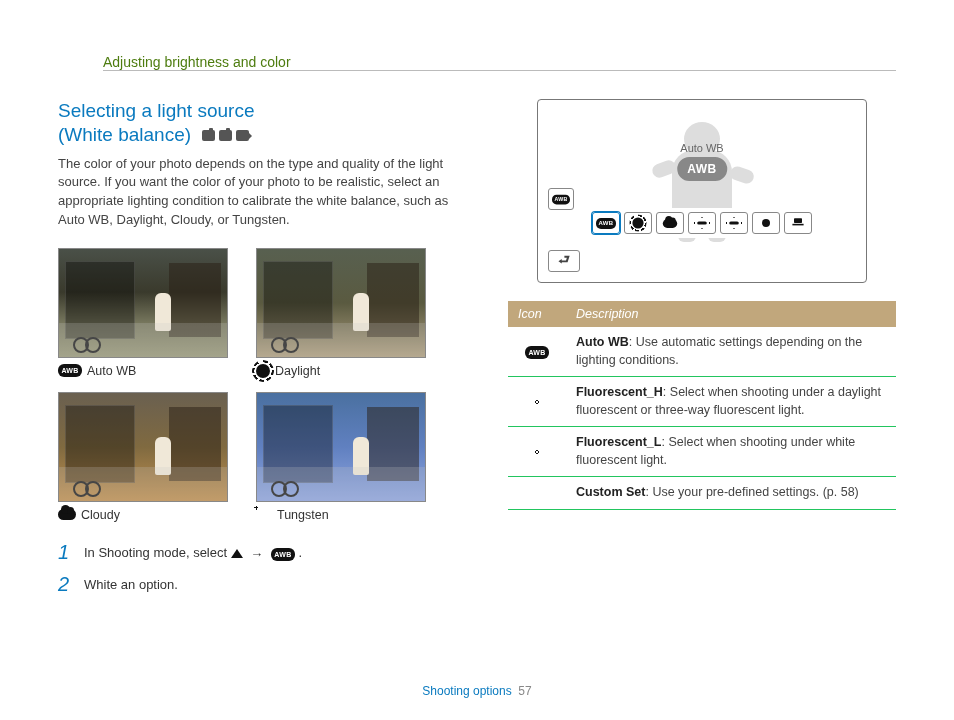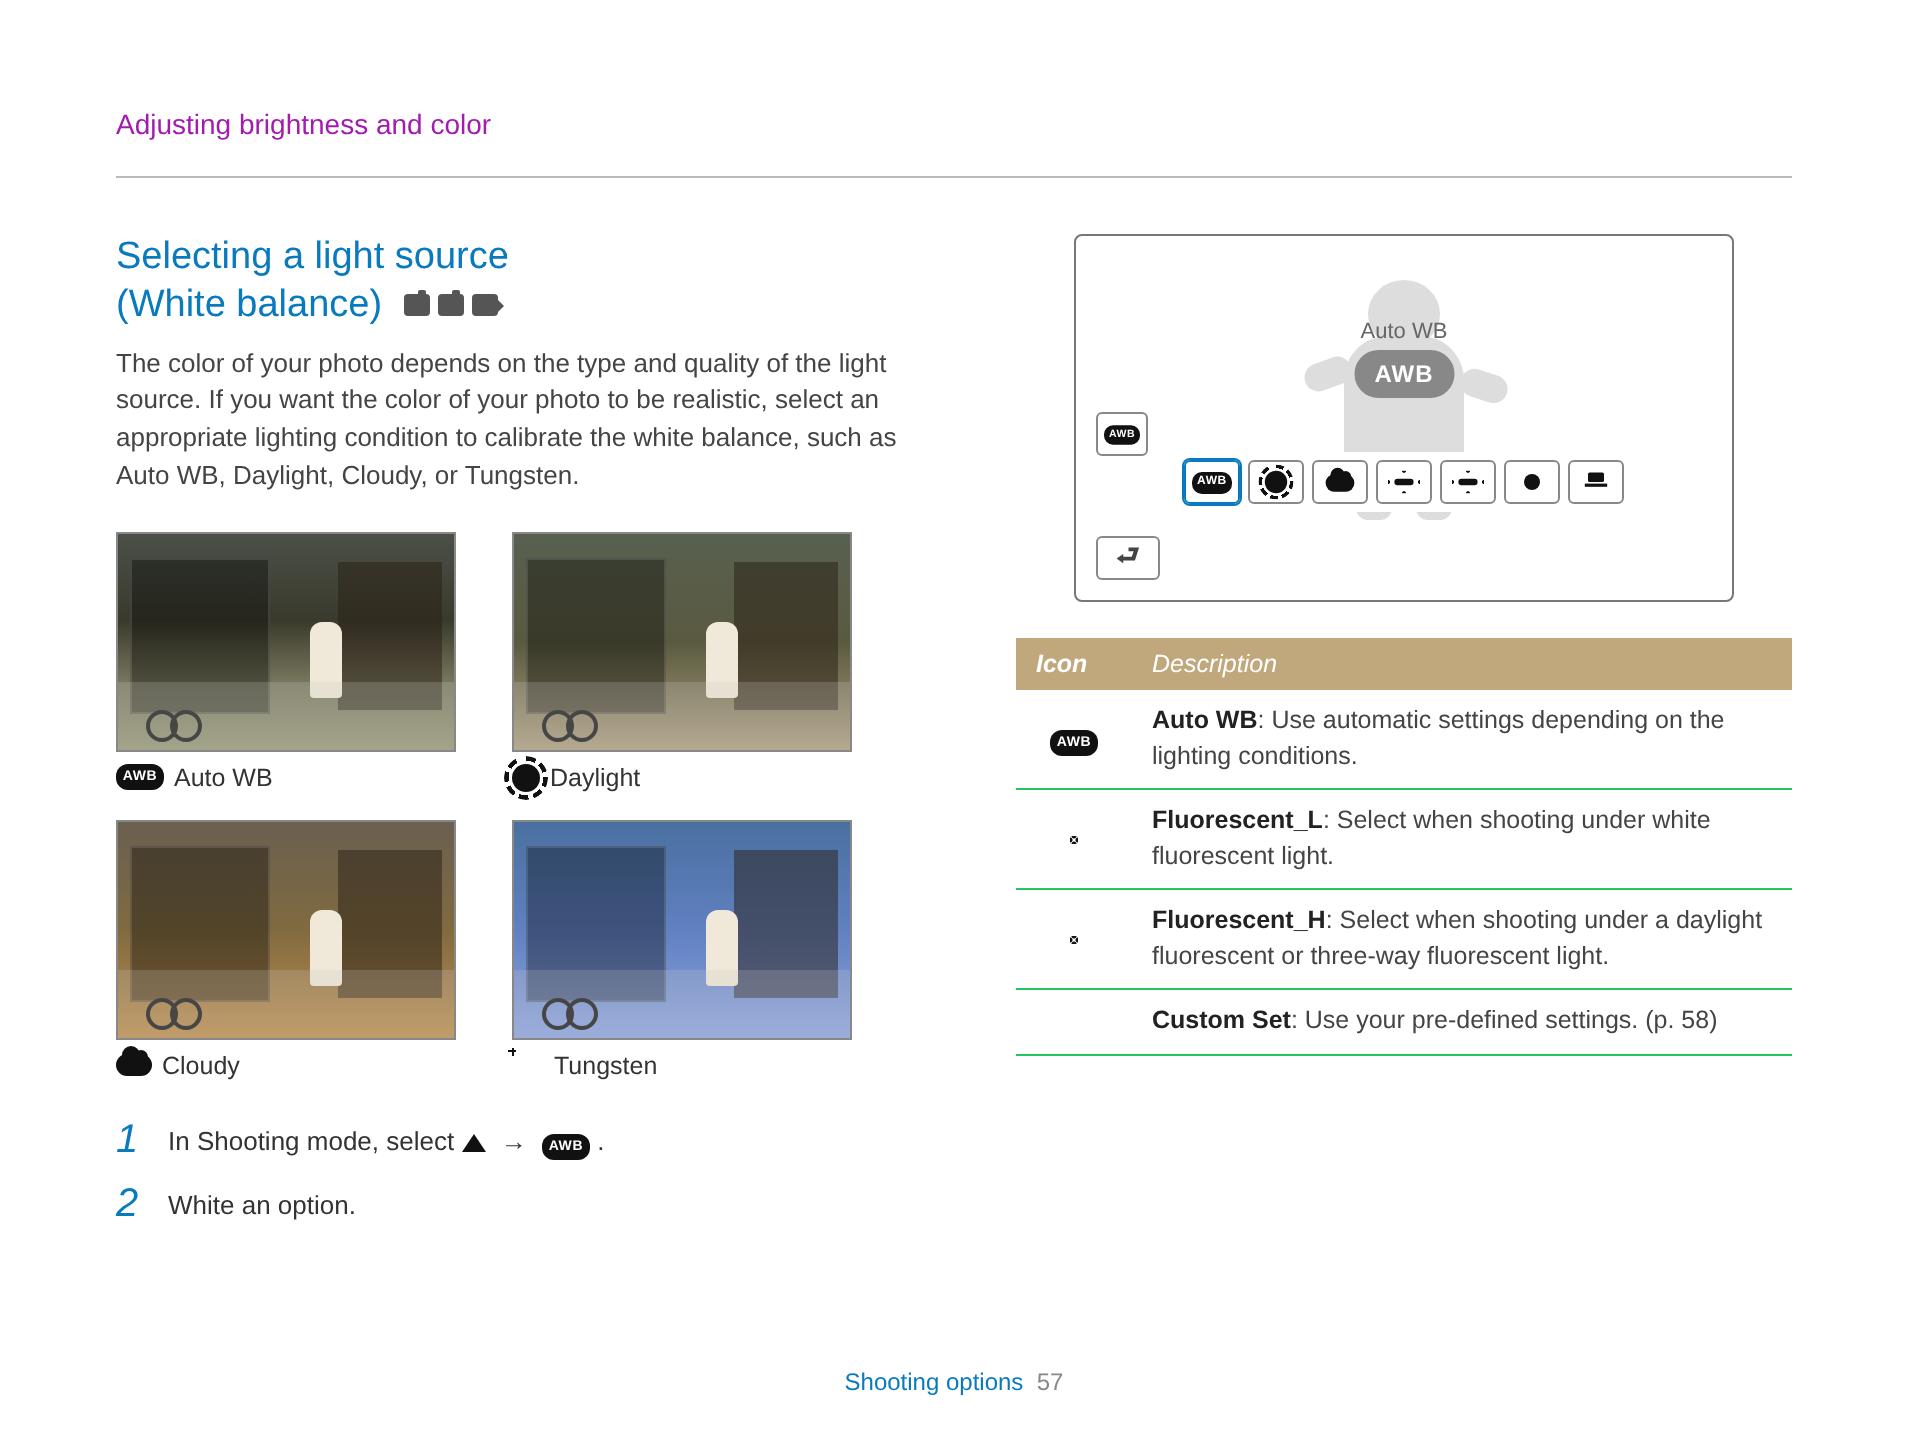--- a/index.html
+++ b/index.html
@@ -7,25 +7,26 @@
     font-family: Arial, Helvetica, sans-serif;
     width: 954px;
     height: 720px;
     background: #fff;
     padding: 54px 58px 40px 58px;
     position: relative;
     font-size: 13px;
     color: #444;
   }
   .breadcrumb {
-    color: #a21caf;
+    color: #4d7c0f;
     font-size: 14px;
     border-bottom: 1px solid #bbb;
-    padding-bottom: 18px;
+    padding-bottom: 0;
     margin-bottom: 28px;
+    margin-left: 45px;
   }
   .columns {
     display: flex;
     gap: 40px;
   }
   .col-left { width: 410px; }
   .col-right { flex: 1; }
   .heading {
     color: #0a7abf;
     font-size: 19px;
@@ -136,21 +137,21 @@
   .wb-row{position:absolute;left:50%;bottom:44px;transform:translateX(-50%);display:flex;gap:4px;background:#fff;padding:4px;border-radius:4px;}
   .wb-cell{width:28px;height:22px;border:1px solid #888;border-radius:3px;display:flex;align-items:center;justify-content:center;font-size:8px;}
   .wb-cell.sel{border-color:#0a7abf;box-shadow:0 0 0 1px #0a7abf;}
   .wb-cell .awb-chip{width:20px;height:11px;font-size:6px;line-height:11px;border-radius:5px;}
   .wb-cell .sun,.wb-cell .cloud,.wb-cell .fluor,.wb-cell .bulb,.wb-cell .custom{transform:scale(.8);}
   .back-btn{position:absolute;left:10px;bottom:10px;width:32px;height:22px;border:1px solid #888;border-radius:3px;display:flex;align-items:center;justify-content:center;}
   .side-chip{position:absolute;left:10px;top:88px;width:26px;height:22px;border:1px solid #888;border-radius:3px;display:flex;align-items:center;justify-content:center;}
 
   .tbl { width: 100%; border-collapse: collapse; font-size:12.5px;}
   .tbl th { background:#c1a77c; color:#fff; font-weight:400; text-align:left; padding:6px 10px; font-style:italic;}
-  .tbl th:first-child{width:58px;font-weight:bold;}
+  .tbl th:first-child{width:58px;}
   .tbl td { border-bottom:1px solid #22c55e; padding:7px 10px; vertical-align:middle; line-height:1.4;}
   .tbl td:first-child{text-align:center;}
   .tbl .term{font-weight:700;color:#222;}
 
   .footer { position:absolute; left:0; right:0; bottom:22px; text-align:center; font-size:12px; color:#888;}
   .footer .sec{color:#0a7abf;}
 </style>
 </head>
 <body>
 
@@ -294,25 +295,25 @@
           <th>Description</th>
         </tr>
       </thead>
       <tbody id="tbl-body">
           <tr>
             <td><span class="awb-chip">AWB</span></td>
             <td><span class="term">Auto WB</span><span>: Use automatic settings depending on the lighting conditions.</span></td>
           </tr>
           <tr>
             <td><span class="fluor"></span></td>
-            <td><span class="term">Fluorescent_L</span><span>: Select when shooting under white fluorescent light.</span></td>
+            <td><span class="term">Fluorescent_H</span><span>: Select when shooting under a daylight fluorescent or three-way fluorescent light.</span></td>
           </tr>
           <tr>
             <td><span class="fluor"></span></td>
-            <td><span class="term">Fluorescent_H</span><span>: Select when shooting under a daylight fluorescent or three-way fluorescent light.</span></td>
+            <td><span class="term">Fluorescent_L</span><span>: Select when shooting under white fluorescent light.</span></td>
           </tr>
           <tr>
             <td><span class="custom"></span></td>
             <td><span class="term">Custom Set</span><span>: Use your pre-defined settings. (p. 58)</span></td>
           </tr>
         </tbody>
     </table>
   </div>
 </div>
 

